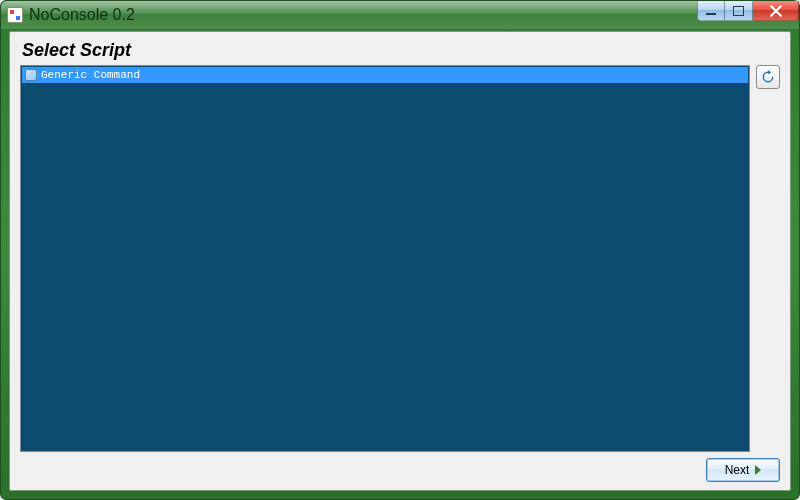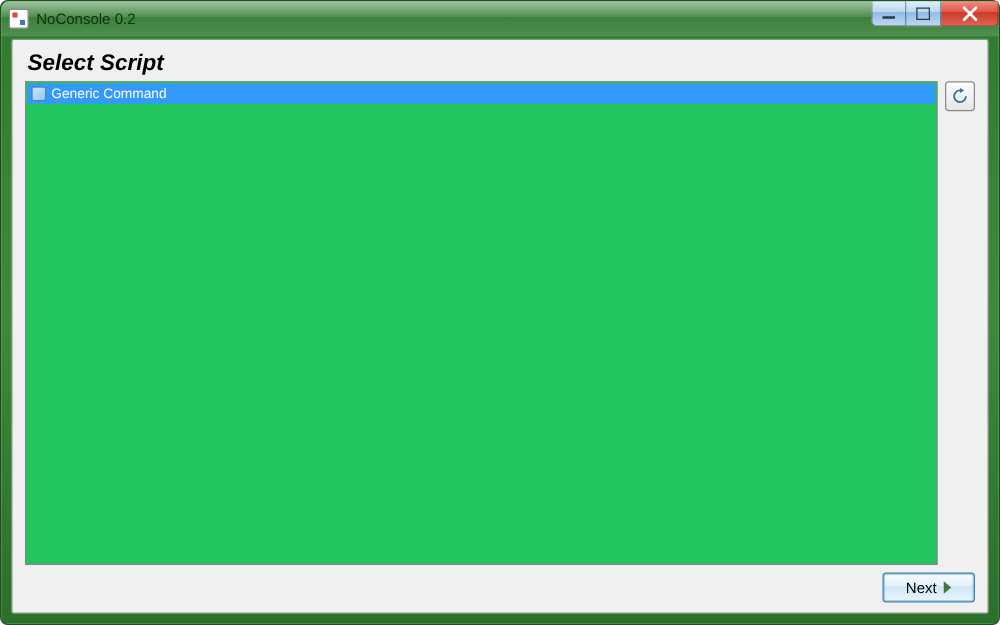--- a/index.html
+++ b/index.html
@@ -29,21 +29,21 @@
     width:16px; height:16px; margin-right:6px;
     background:#fff; border:1px solid #8a8a8a; border-radius:2px;
     position:relative;
   }
   .app-icon::before {
     content:""; position:absolute; left:2px; top:2px; width:4px; height:4px; background:#d24a3a;
   }
   .app-icon::after {
     content:""; position:absolute; right:2px; bottom:2px; width:4px; height:4px; background:#3a7ad2;
   }
-  .title-text { font-size:12px; }
+  .title-text { font-size:16px; }
 
   .win-controls { margin-left:auto; display:flex; height:20px; margin-top:-8px;}
   .wc-btn {
     width:28px; height:20px;
     border:1px solid rgba(0,0,0,0.35);
     border-top:none;
     display:flex; align-items:center; justify-content:center;
     background:linear-gradient(to bottom, #dfeffb 0%, #b9d6ef 45%, #8fb9e2 46%, #bcd8f2 100%);
     color:#2b3a4a;
     font-size:10px;
@@ -77,24 +77,25 @@
     font-size:18px;
     color:#000;
     margin:2px 0 4px 2px;
     font-style:italic;
   }
 
   .mid-row { flex:1; display:flex; gap:6px; min-height:0; }
 
   .listbox {
     flex:1;
-    background:#22c55e;
+    background:#0c4a6e;
     border:1px solid #828790;
     overflow:auto;
     padding:1px;
+    font-family:Liberation Mono, monospace;
   }
 
   .list-item {
     display:flex; align-items:center;
     height:16px;
     padding:0 2px;
     gap:3px;
     font-size:11px;
     cursor:default;
   }

